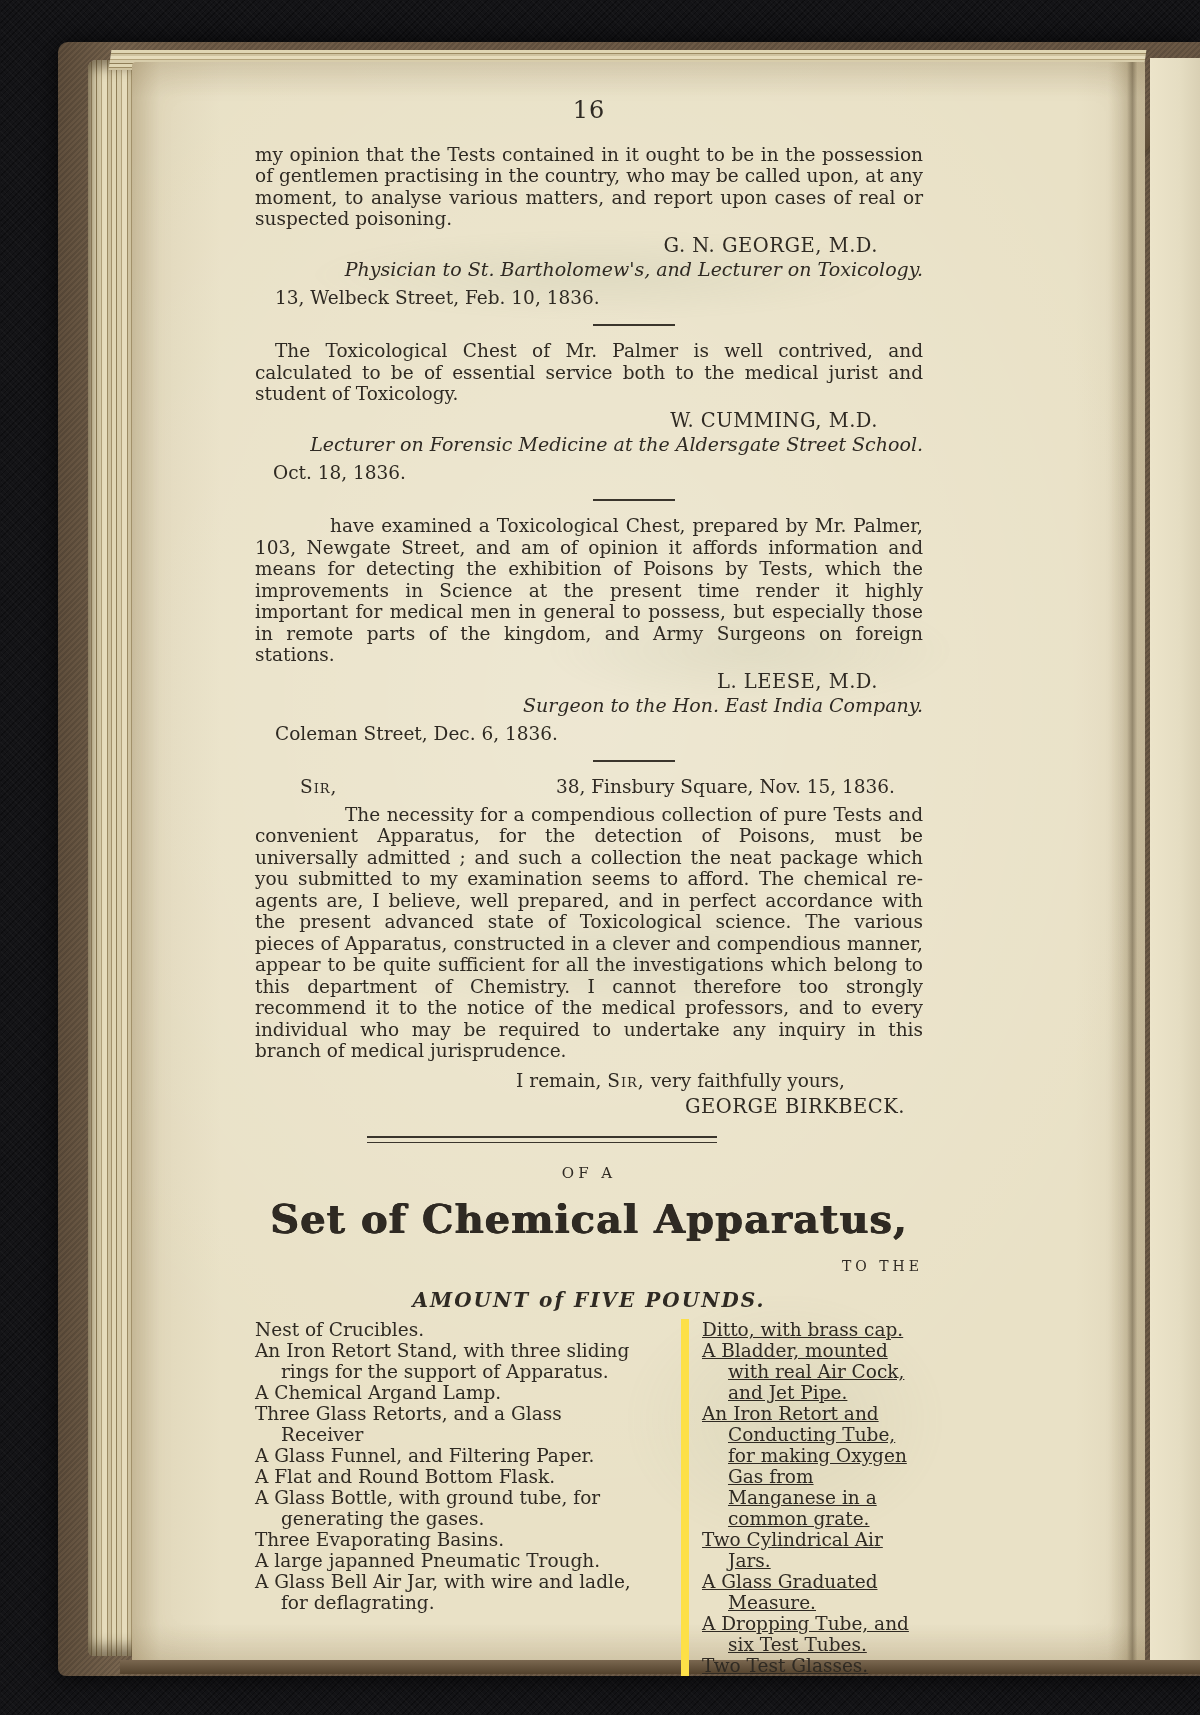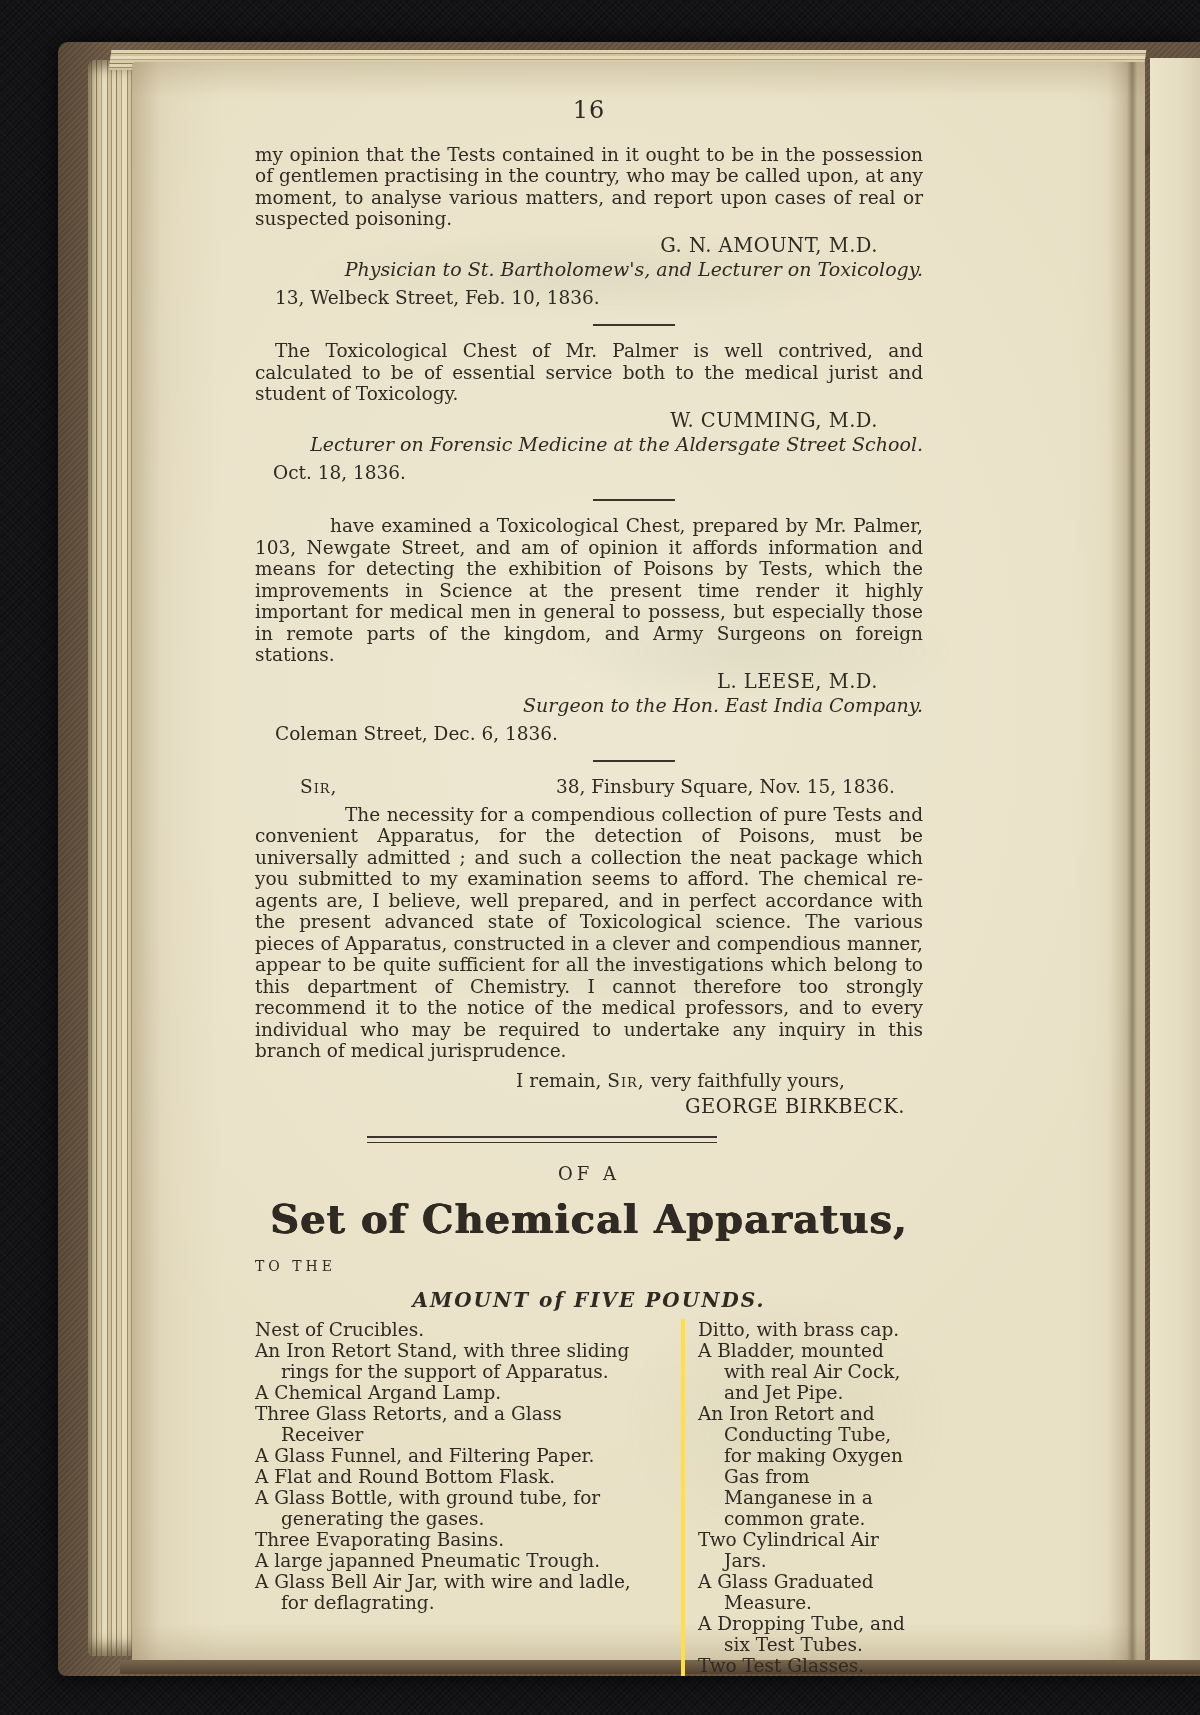--- a/index.html
+++ b/index.html
@@ -94,32 +94,32 @@
   .rule-sm{width:82px;height:2px;background:#3a352c;margin:16px auto 14px auto;transform:translateX(45px);}
   .salut-row{display:flex;justify-content:space-between;margin-top:14px;}
   .salut{padding-left:45px;font-variant:small-caps;letter-spacing:1px;}
   .salut-date{padding-right:28px;}
   .closing{text-align:right;padding-right:78px;margin-top:8px;}
   .sc{font-variant:small-caps;letter-spacing:1px;}
   .addressee{padding-left:22px;margin-top:7px;}
   .rule-dbl{width:350px;height:4px;border-top:2px solid #3a352c;border-bottom:1px solid #3a352c;
     margin:18px 0 0 112px;}
   .h-part{text-align:center;font-size:23px;letter-spacing:6px;margin-top:24px;}
-  .h-ofa{text-align:center;font-size:18px;letter-spacing:4px;margin-top:20px;}
+  .h-ofa{text-align:center;font-size:15px;letter-spacing:4px;margin-top:20px;}
   .h-black{
     text-align:center;font-size:40px;line-height:46px;font-weight:bold;margin-top:12px;
     font-family:"DejaVu Serif","Liberation Serif",serif;
     text-shadow:0.6px 0 #2f2a23, -0.3px 0 #2f2a23;
     letter-spacing:1px;
   }
-  .h-tothe{text-align:left;font-size:14px;letter-spacing:4px;margin-top:14px;}
+  .h-tothe{text-align:right;font-size:14px;letter-spacing:4px;margin-top:14px;}
   .h-amount{text-align:center;font-size:20px;font-style:italic;font-weight:bold;letter-spacing:2px;margin-top:12px;}
   .cols{display:flex;margin-top:8px;align-items:flex-start;gap:42px;}
   .col-left{width:384px;padding-right:6px;box-sizing:border-box;}
-  .col-right{flex:1;border-left:4px solid #fde047;padding-left:13px;}
+  .col-right{flex:1;border-left:8px solid #fde047;padding-left:13px;text-decoration:underline;}
   .list-item{padding-left:26px;text-indent:-26px;line-height:21px;}
 </style>
 </head>
 <body>
 
 <div class="book-cover"></div>
 <div class="page-edges-left"></div>
 <div class="page-edges-top"></div>
 <div class="torn-corner"></div>
 <div class="main-page"></div>
@@ -129,21 +129,21 @@
 <div class="ghost g1"></div>
 <div class="ghost g2"></div>
 <div class="ghost g3"></div>
 <div class="ghost g4"></div>
 
 <div class="text-block">
 
   <div class="pagenum">16</div>
 
   <div class="para">my opinion that the Tests contained in it ought to be in the possession of gentlemen practising in the country, who may be called upon, at any moment, to analyse various matters, and report upon cases of real or suspected poisoning.</div>
-  <div class="sig">G. N. AMOUNT, M.D.</div>
+  <div class="sig">G. N. GEORGE, M.D.</div>
   <div class="credit">Physician to St. Bartholomew's, and Lecturer on Toxicology.</div>
   <div class="dateline">13, Welbeck Street, Feb. 10, 1836.</div>
   <div class="rule-sm"></div>
 
   <div class="para ind-sm">The Toxicological Chest of Mr. Palmer is well contrived, and calculated to be of essential service both to the medical jurist and student of Toxicology.</div>
   <div class="sig">W. CUMMING, M.D.</div>
   <div class="credit">Lecturer on Forensic Medicine at the Aldersgate Street School.</div>
   <div class="dateline" style="padding-left:18px;">Oct. 18, 1836.</div>
   <div class="rule-sm"></div>
 

